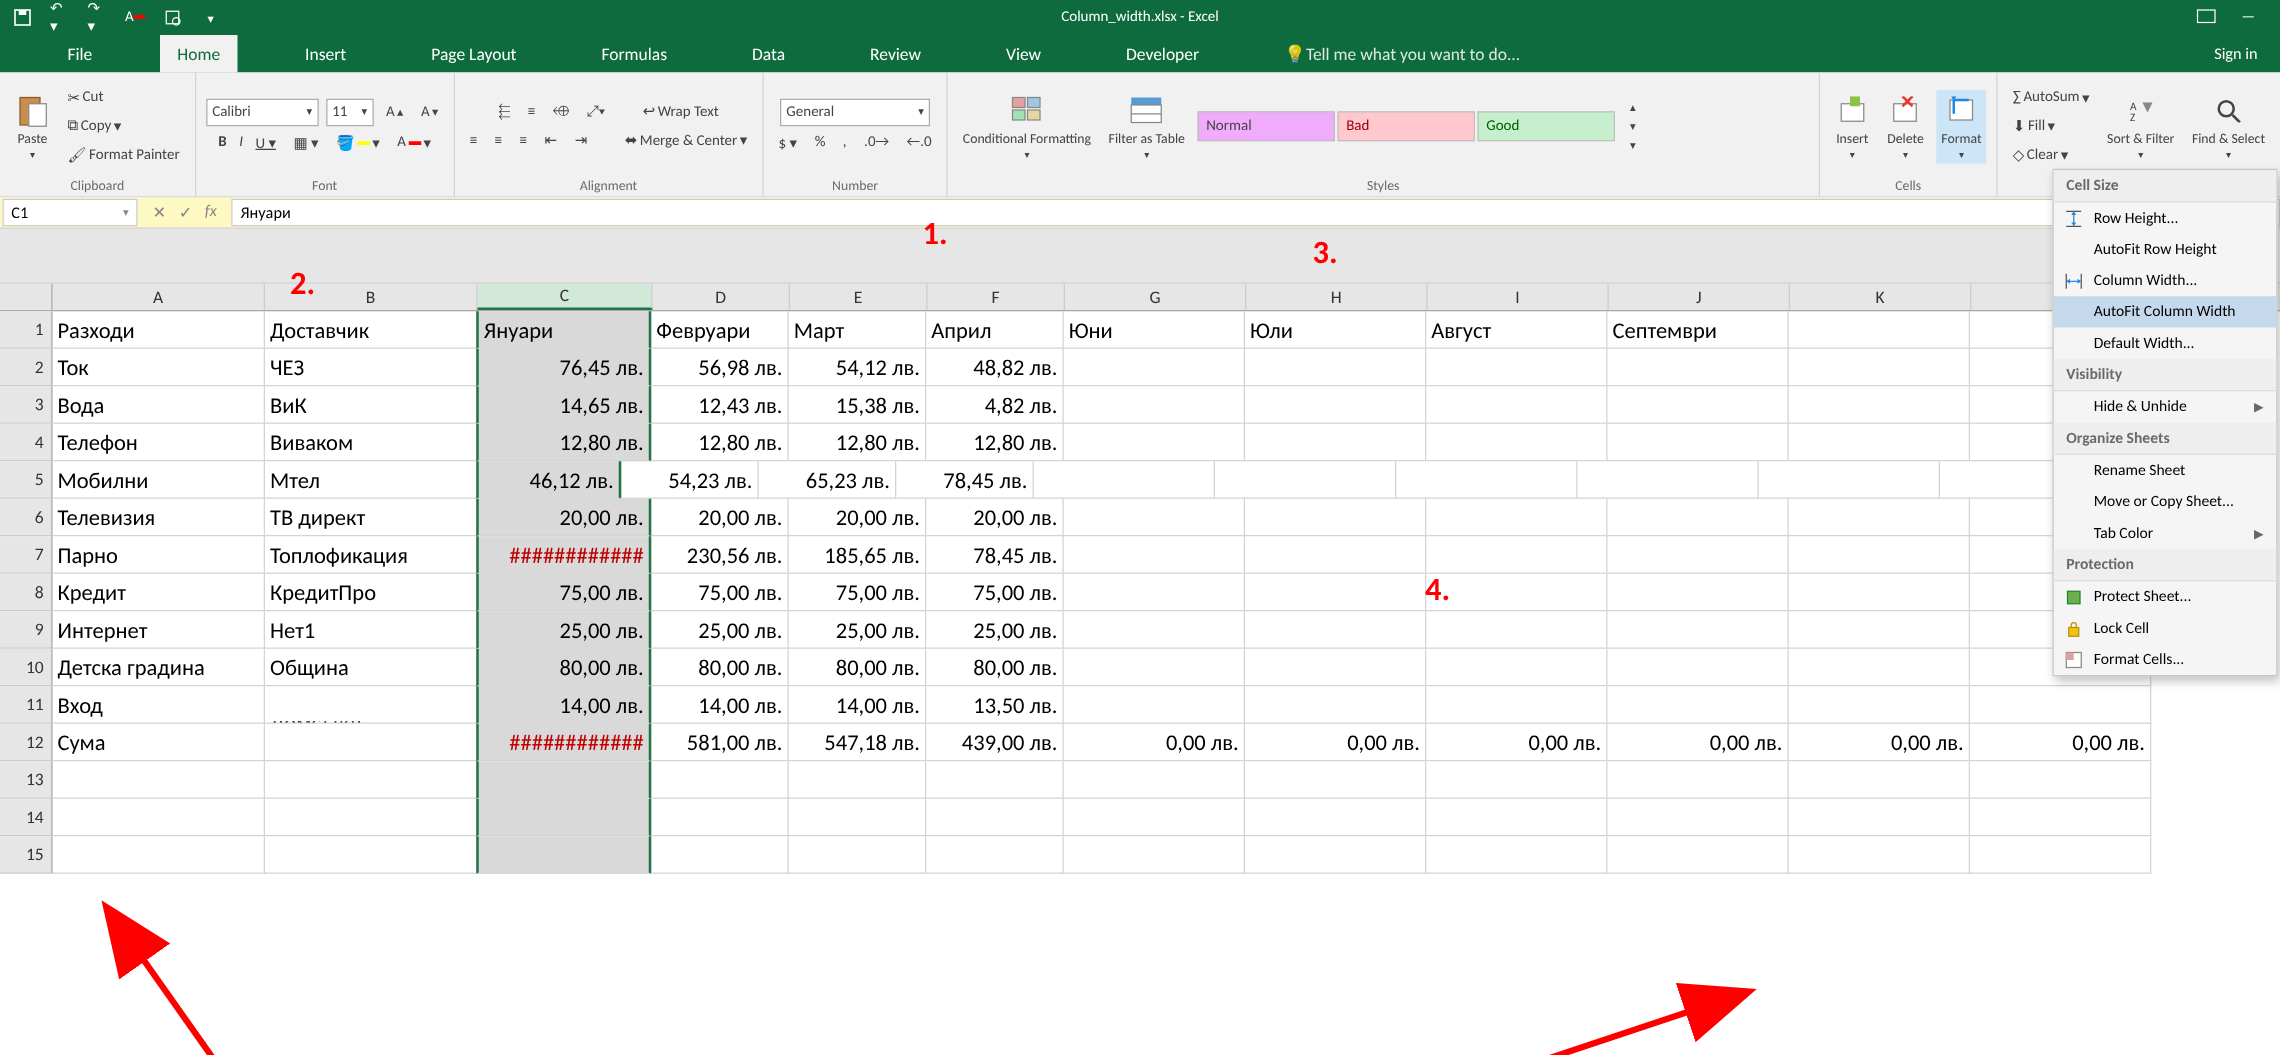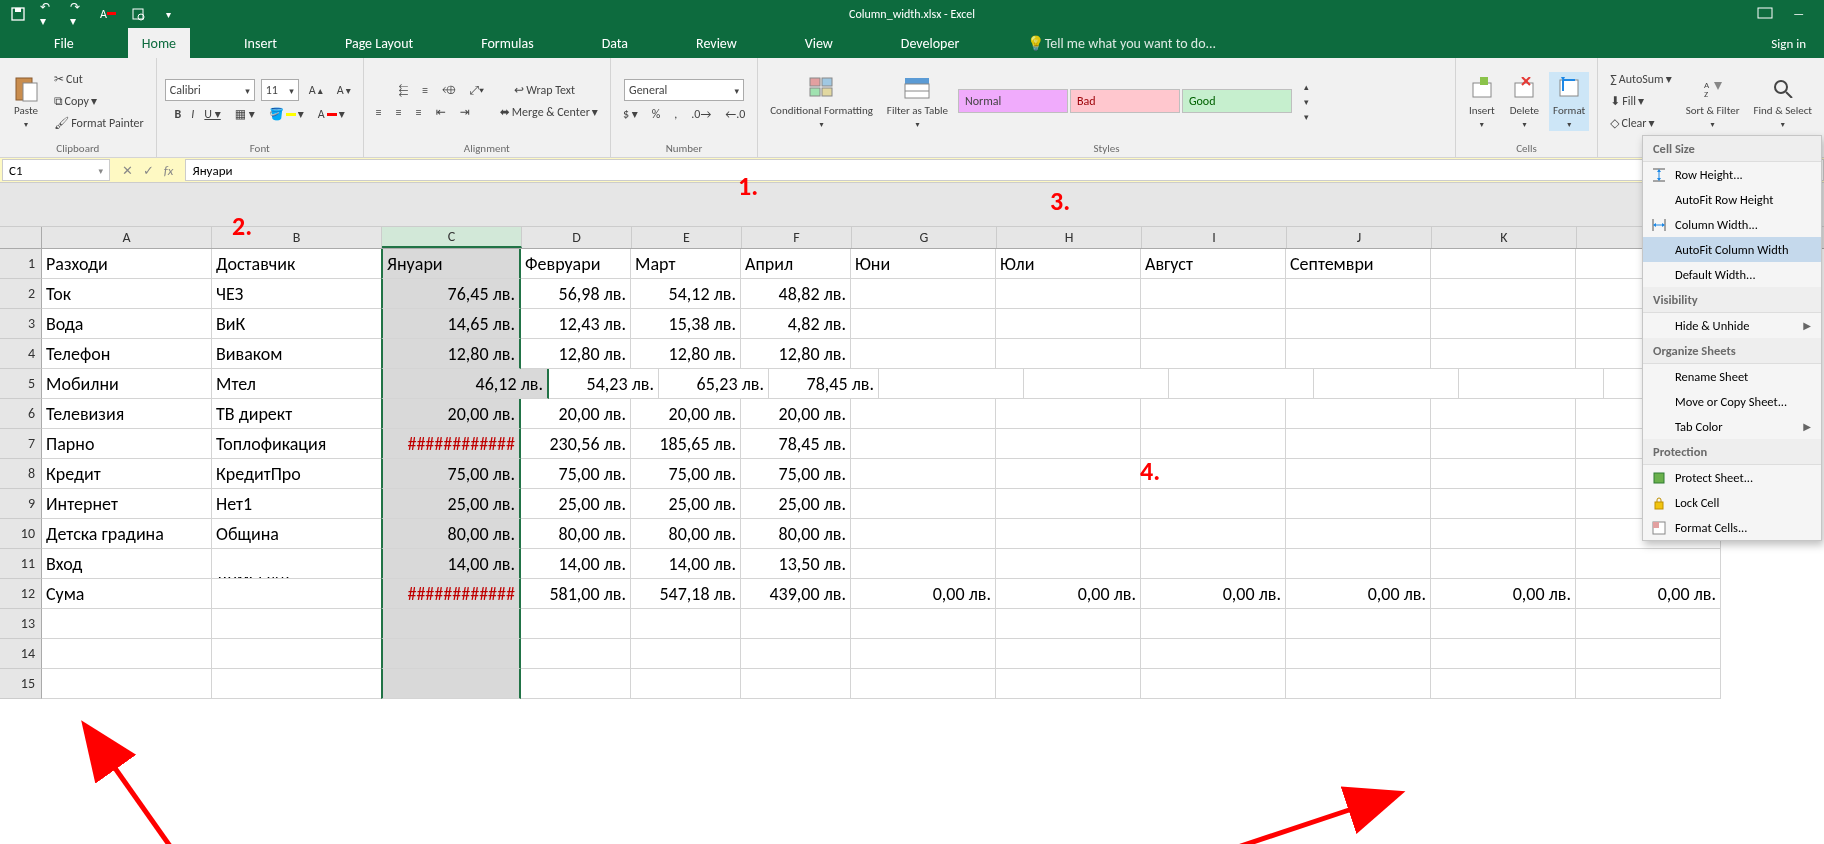--- a/index.html
+++ b/index.html
@@ -407,21 +407,21 @@
         <div class="cell" style="width: 145px;"></div>
         <div class="cell" style="width: 145px;"></div>
         <div class="cell" style="width: 145px;"></div>
         <div class="cell" style="width: 145px;"></div>
         <div class="cell" style="width: 145px;"></div>
       </div>
       <div class="gridrow">
         <div class="rowhead">5</div>
         <div class="cell" style="width: 170px;">Мобилни</div>
         <div class="cell" style="width: 170px;">Мтел</div>
-        <div class="cell num sel-col" style="width: 168px;">46,12 лв.</div>
+        <div class="cell num sel-col" style="width: 116px;">46,12 лв.</div>
         <div class="cell num" style="width: 110px;">54,23 лв.</div>
         <div class="cell num" style="width: 110px;">65,23 лв.</div>
         <div class="cell num" style="width: 110px;">78,45 лв.</div>
         <div class="cell" style="width: 145px;"></div>
         <div class="cell" style="width: 145px;"></div>
         <div class="cell" style="width: 145px;"></div>
         <div class="cell" style="width: 145px;"></div>
         <div class="cell" style="width: 145px;"></div>
         <div class="cell" style="width: 145px;"></div>
       </div>

